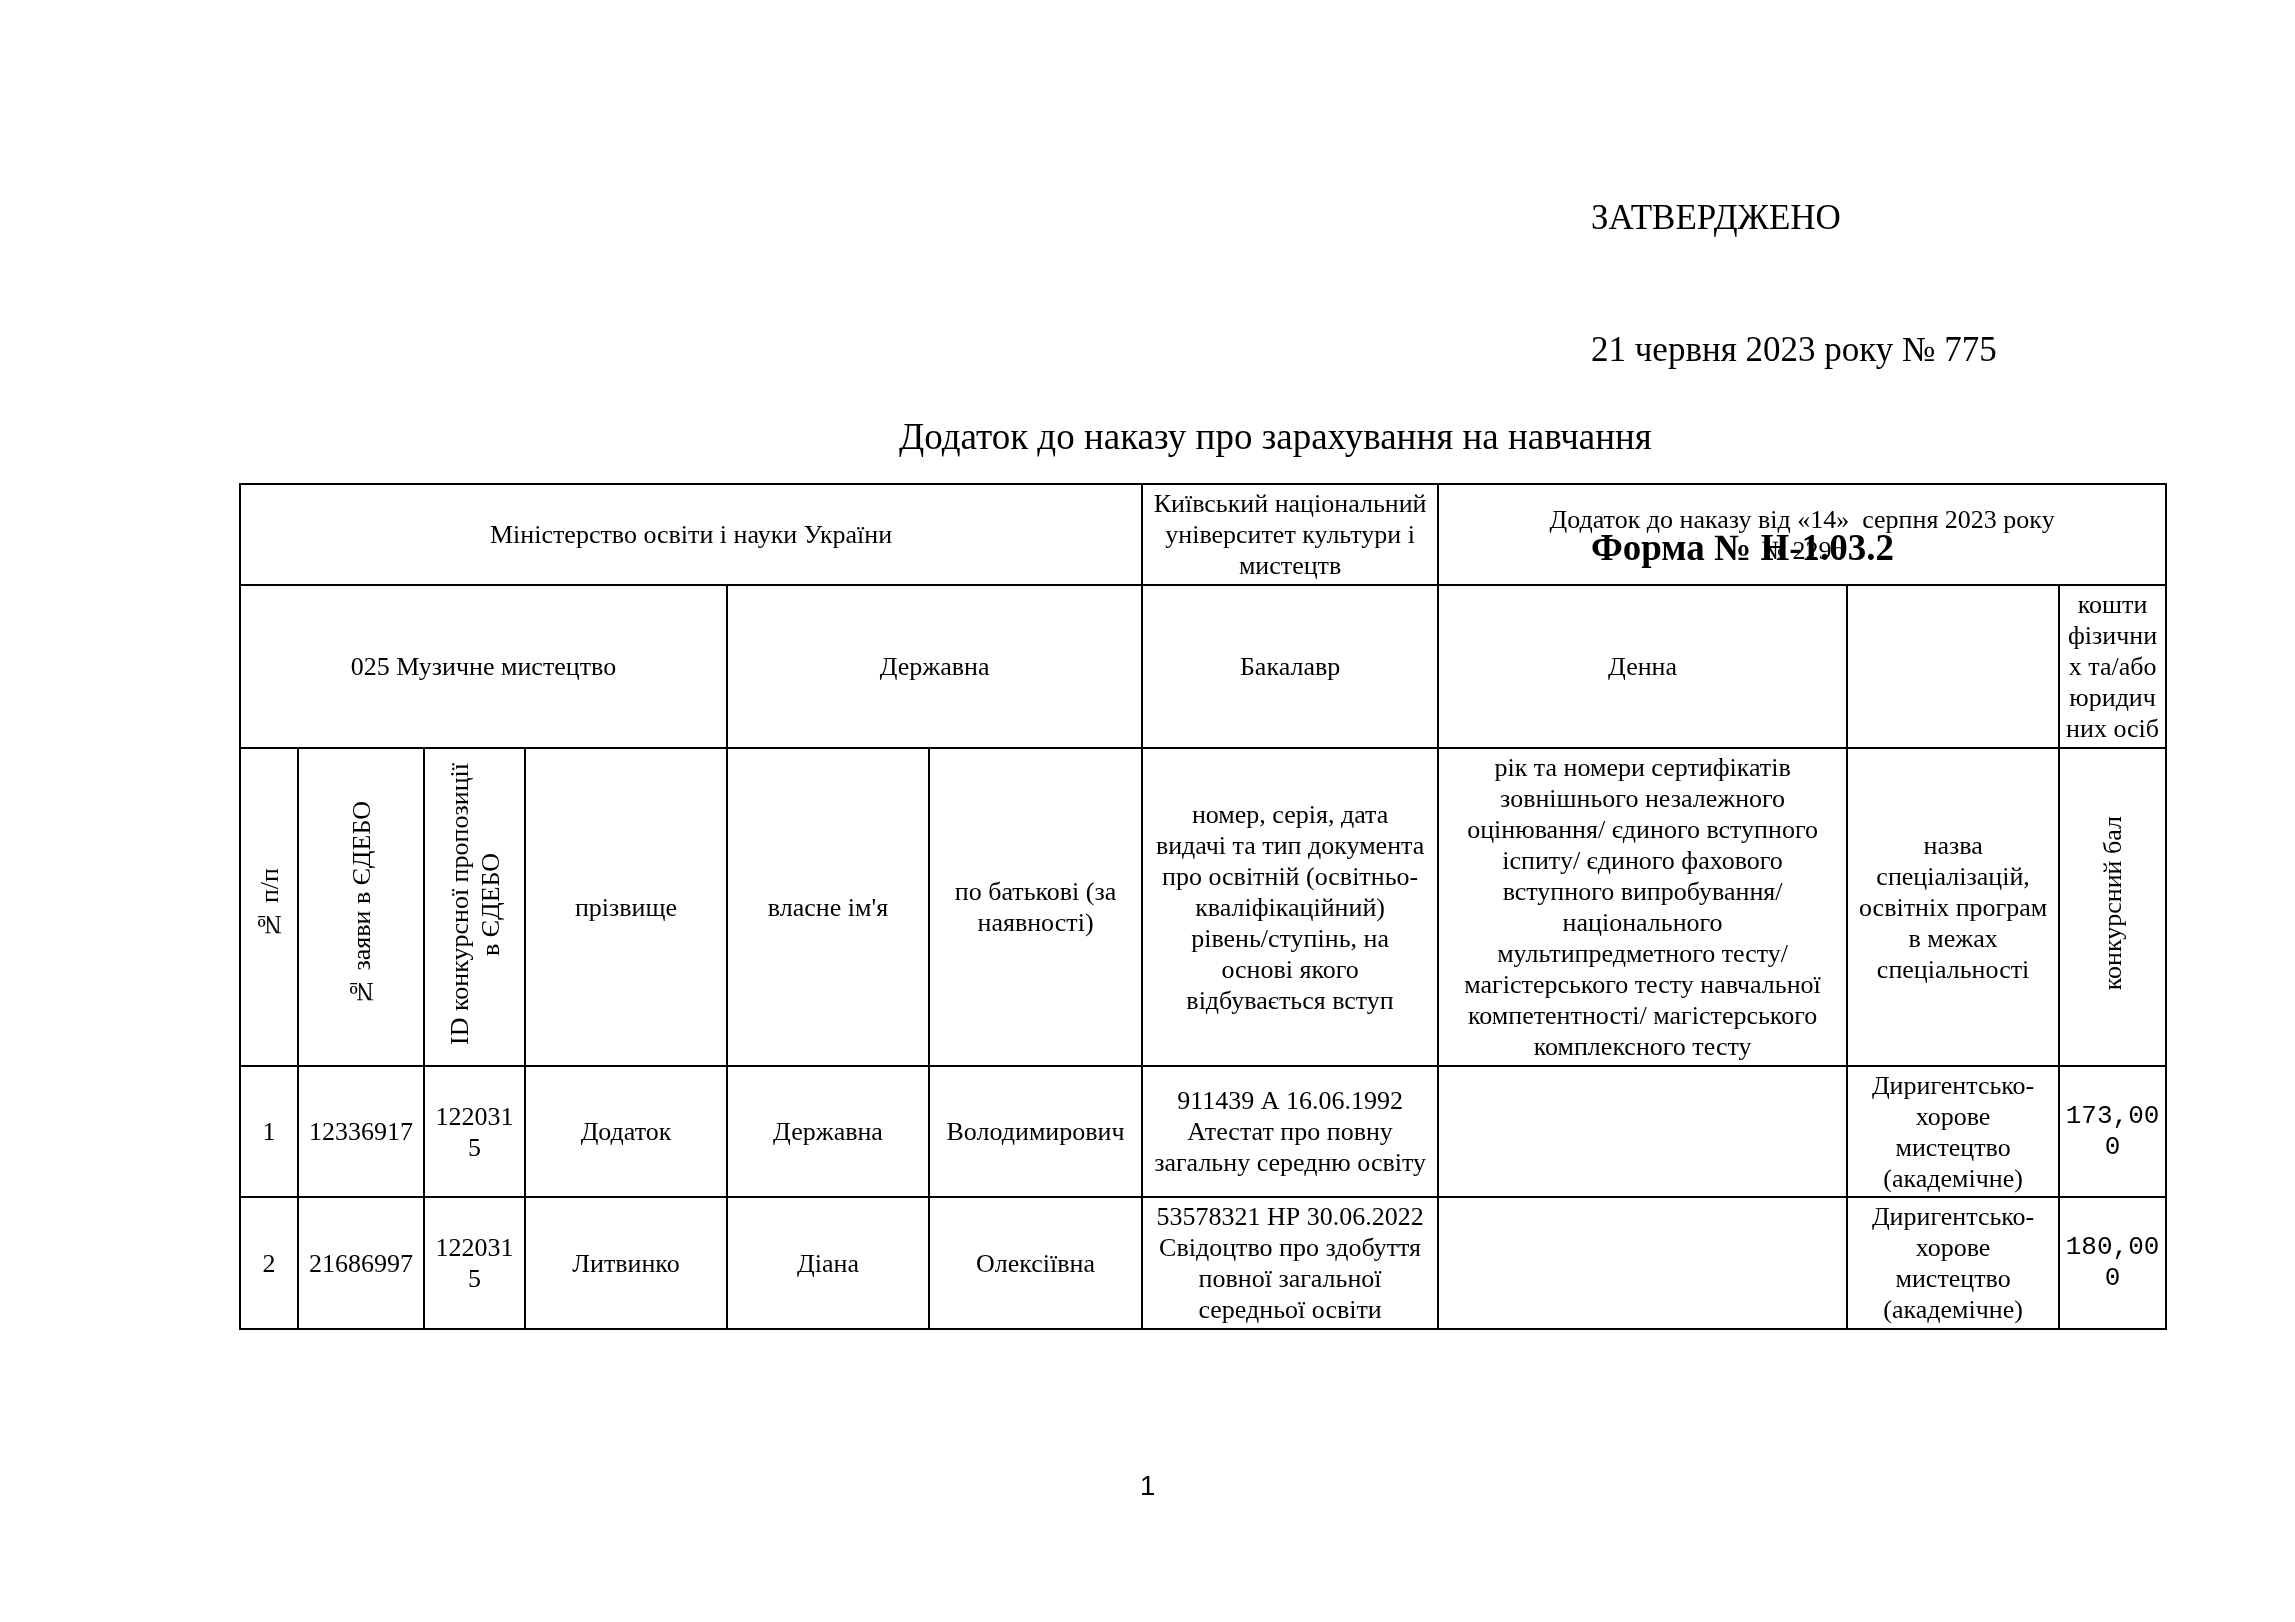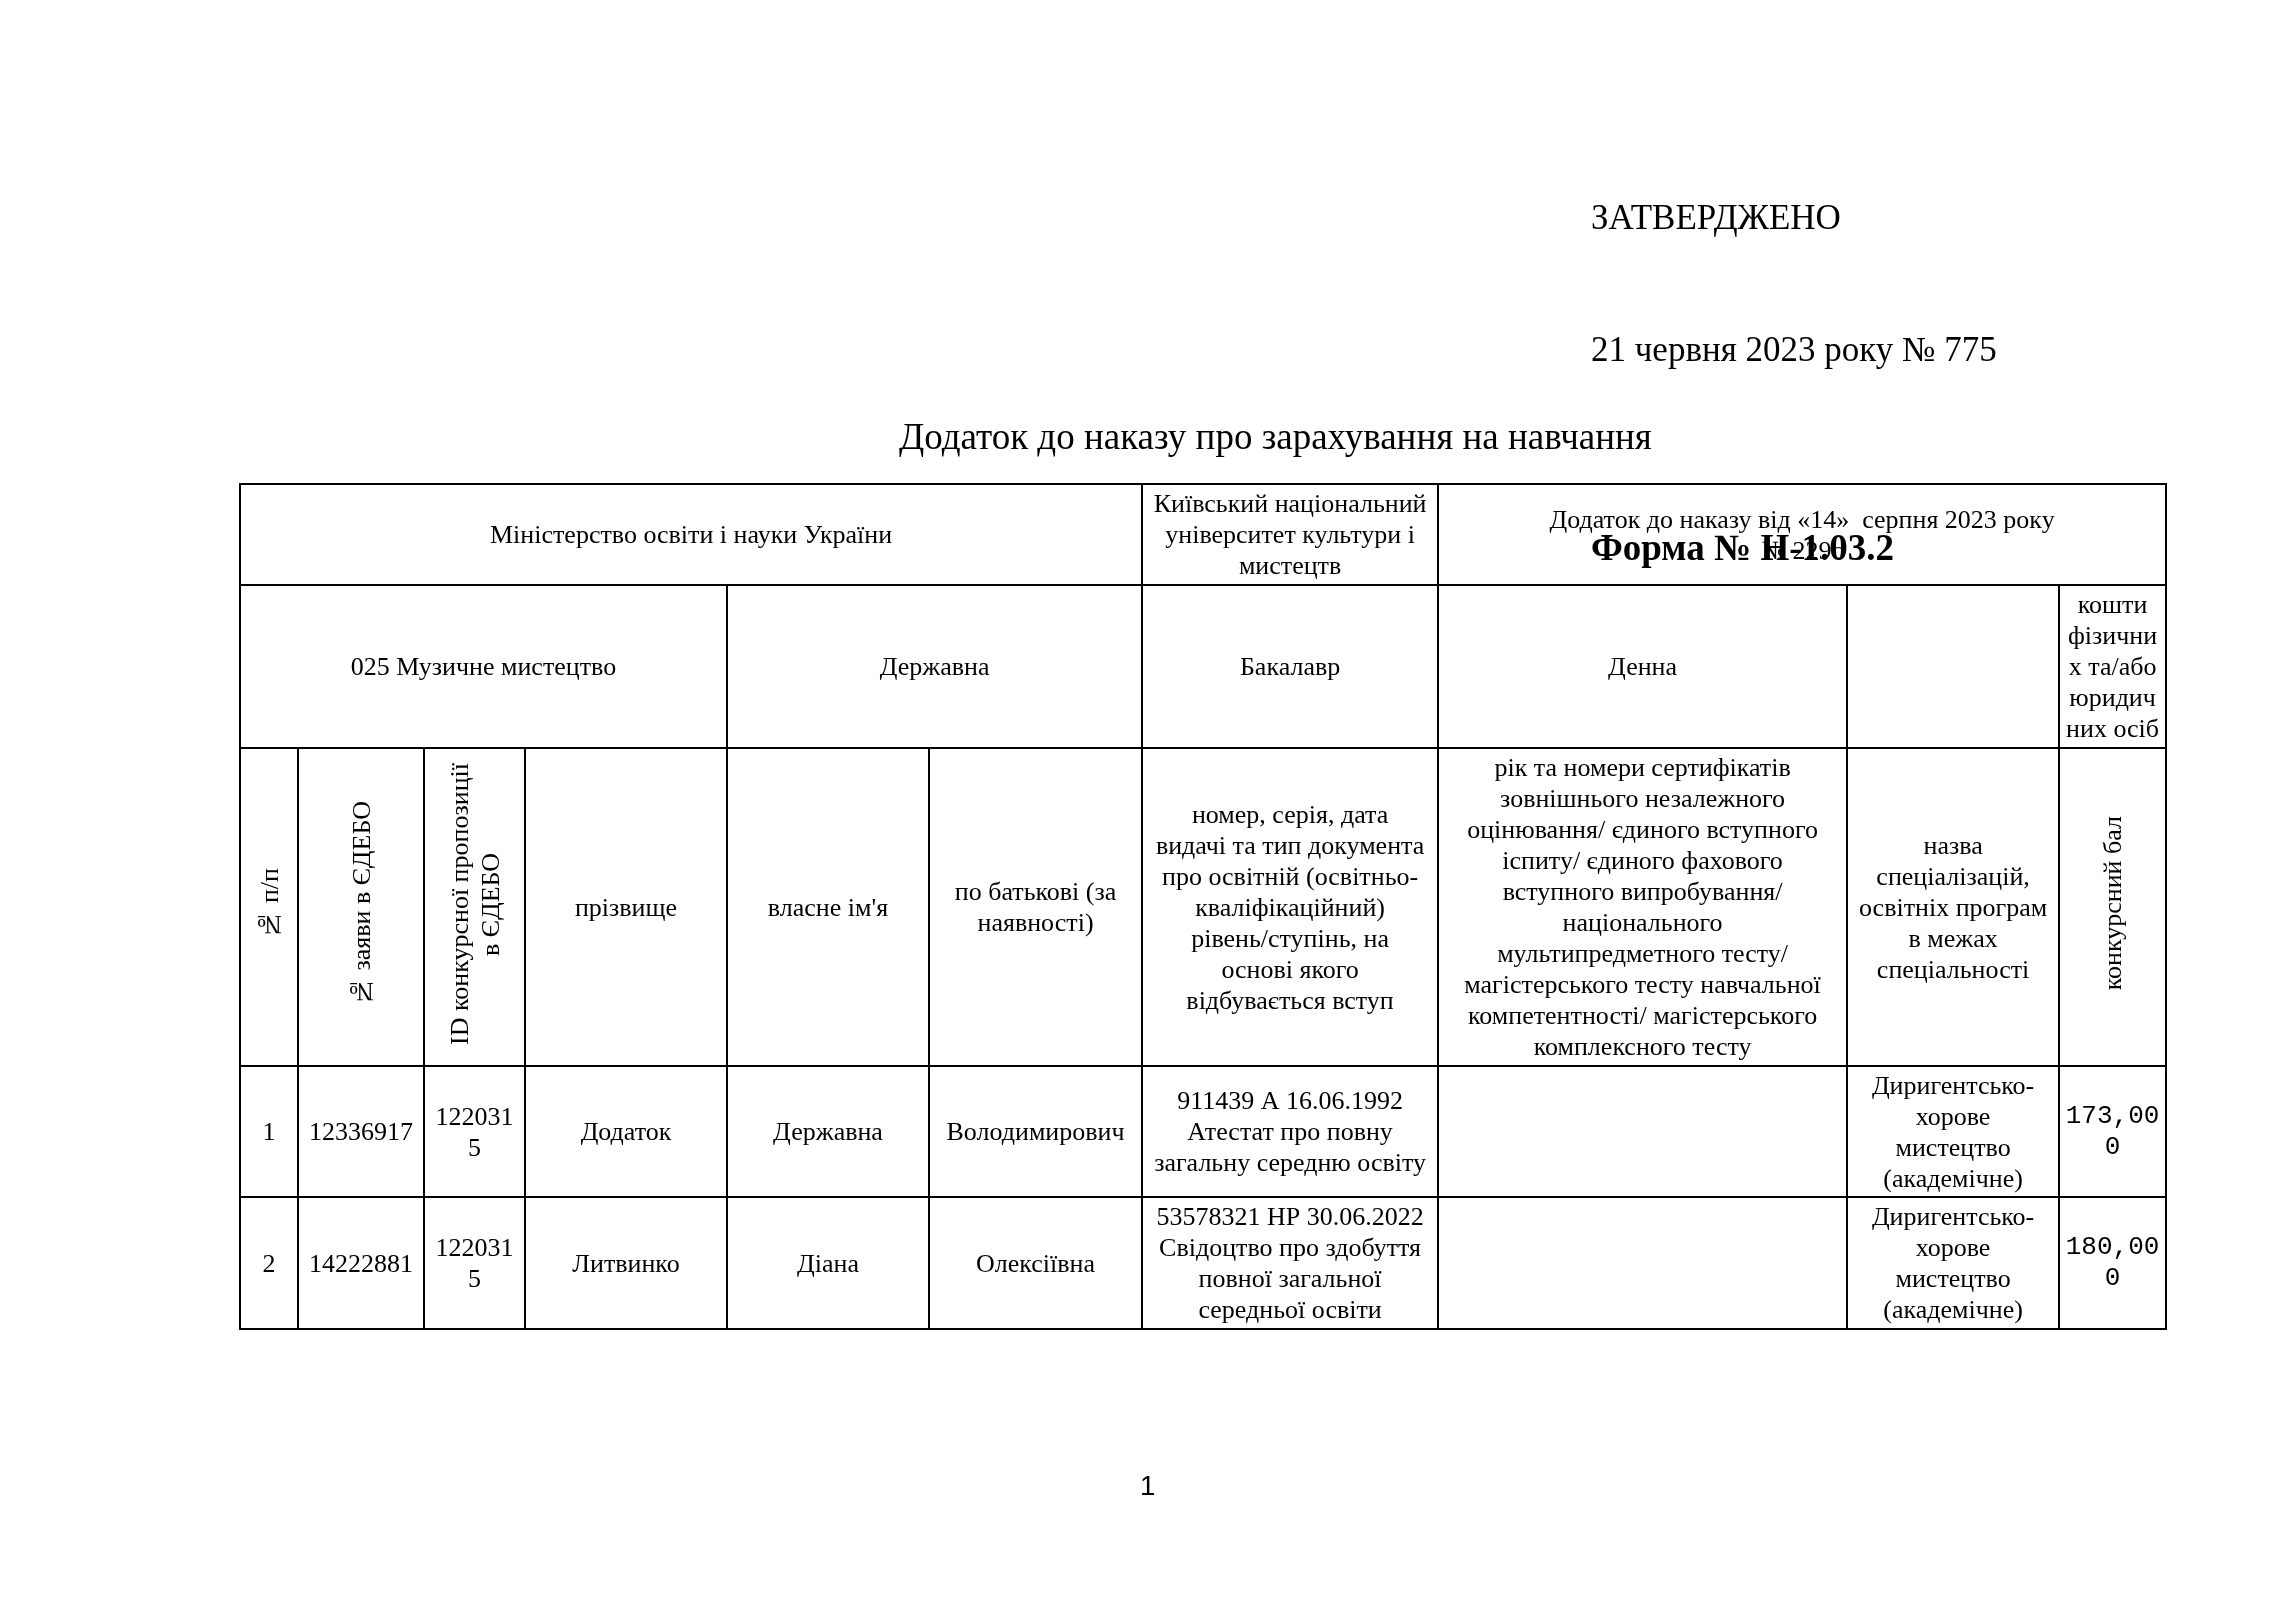--- a/index.html
+++ b/index.html
@@ -174,21 +174,21 @@
 загальну середню освіту</td>
       <td class="c-left"></td>
       <td class="c-left">Диригентсько-
 хорове
 мистецтво
 (академічне)</td>
       <td class="c-score">173,000</td>
     </tr>
     <tr class="datarow2">
       <td class="c-mid">2</td>
-      <td class="c-mid">14222881</td>
+      <td class="c-mid">21686997</td>
       <td class="c-mid">122031
 5</td>
       <td class="c-left">Литвинко</td>
       <td class="c-left">Діана</td>
       <td class="c-left">Олексіївна</td>
       <td class="c-left">53578321 НР 30.06.2022
 Свідоцтво про здобуття
 повної загальної
 середньої освіти</td>
       <td class="c-left"></td>

